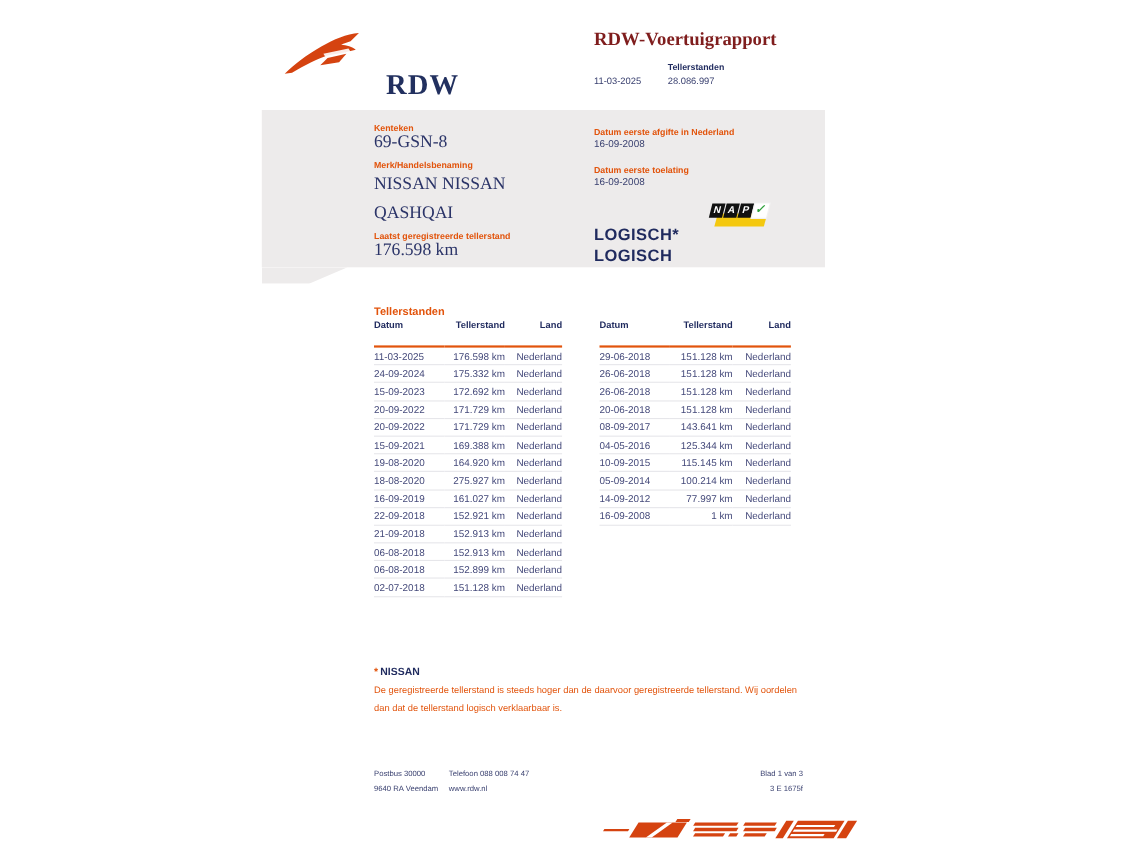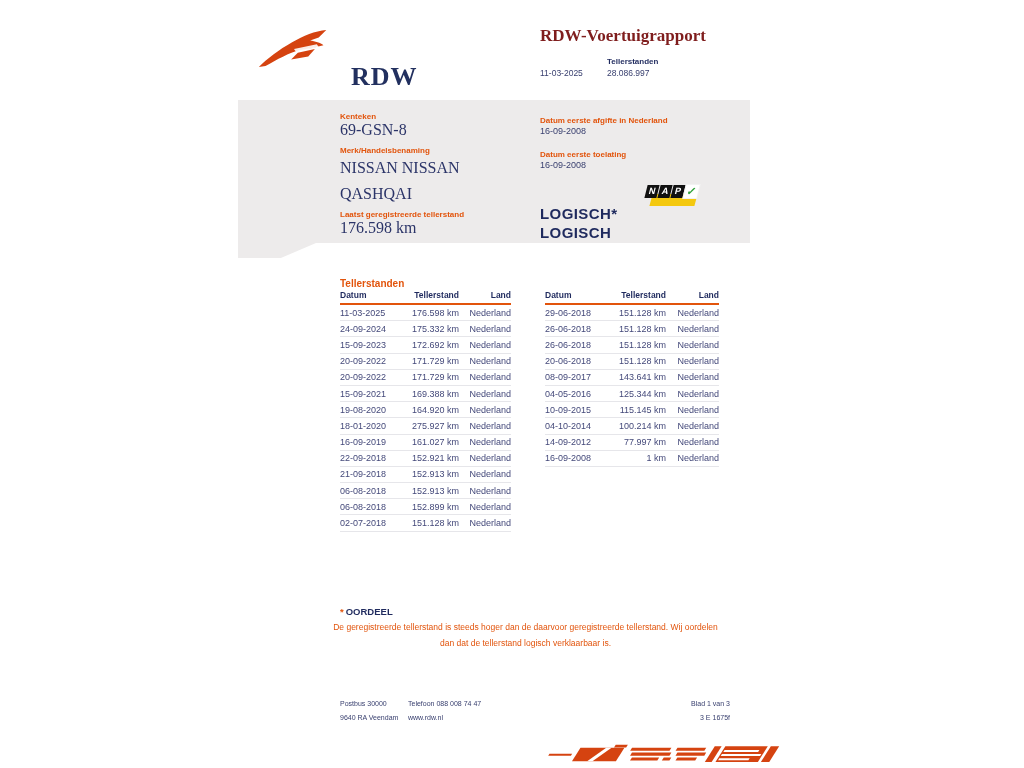--- a/index.html
+++ b/index.html
@@ -32,21 +32,21 @@
             transform:skewX(-14deg);color:#ffffff;font-size:9px;font-weight:bold;
             text-align:center;line-height:13px;}
   .nap-check{position:absolute;left:39px;top:0;width:13px;height:13px;background:#ffffff;
              transform:skewX(-14deg);color:#2FA13B;font-size:11px;font-weight:bold;
              text-align:center;line-height:13px;box-shadow:0 0 0 1px #f2f2f2;}
 
   
   .section-title{font-size:10px;font-weight:bold;color:#E2540C;}
   table.km{border-collapse:collapse;table-layout:fixed;}
   table.km th{font-size:8.5px;font-weight:bold;color:#1F2A5E;text-align:left;
-              padding:0 0 3px 0;border-bottom:2px solid #E2540C;}
+              padding:0 0 14px 0;border-bottom:2px solid #E2540C;}
   table.km td{font-size:9px;color:#44497A;padding:2.6px 0;border-bottom:1px solid #E6E6EA;}
   table.km th.c1,table.km td.c1{text-align:right;}
   table.km th.c2,table.km td.c2{text-align:right;}
   .tbl-left{width:171px;}  .tbl-left  col.d{width:64px;} .tbl-left  col.t{width:55px;} .tbl-left  col.l{width:52px;}
   .tbl-right{width:174px;} .tbl-right col.d{width:64px;} .tbl-right col.t{width:57px;} .tbl-right col.l{width:53px;}
 
   
   .fn-title{font-size:9.5px;font-weight:bold;color:#1F2A5E;}
   .fn-star{color:#E2540C;margin-right:2px;}
   .fn-text{font-size:8.5px;color:#E2540C;line-height:15.5px;width:395px;}
@@ -152,21 +152,21 @@
           <td class="c0">15-09-2021</td>
           <td class="c1">169.388 km</td>
           <td class="c2">Nederland</td>
         </tr>
         <tr>
           <td class="c0">19-08-2020</td>
           <td class="c1">164.920 km</td>
           <td class="c2">Nederland</td>
         </tr>
         <tr>
-          <td class="c0">18-01-2020</td>
+          <td class="c0">18-08-2020</td>
           <td class="c1">275.927 km</td>
           <td class="c2">Nederland</td>
         </tr>
         <tr>
           <td class="c0">16-09-2019</td>
           <td class="c1">161.027 km</td>
           <td class="c2">Nederland</td>
         </tr>
         <tr>
           <td class="c0">22-09-2018</td>
@@ -239,41 +239,41 @@
           <td class="c0">04-05-2016</td>
           <td class="c1">125.344 km</td>
           <td class="c2">Nederland</td>
         </tr>
         <tr>
           <td class="c0">10-09-2015</td>
           <td class="c1">115.145 km</td>
           <td class="c2">Nederland</td>
         </tr>
         <tr>
-          <td class="c0">04-10-2014</td>
+          <td class="c0">05-09-2014</td>
           <td class="c1">100.214 km</td>
           <td class="c2">Nederland</td>
         </tr>
         <tr>
           <td class="c0">14-09-2012</td>
           <td class="c1">77.997 km</td>
           <td class="c2">Nederland</td>
         </tr>
         <tr>
           <td class="c0">16-09-2008</td>
           <td class="c1">1 km</td>
           <td class="c2">Nederland</td>
         </tr>
       </tbody>
   </table>
 
   <div class="abs fn-title" style="left:340px;top:606px;">
-    <span class="fn-star">*</span><span>OORDEEL</span>
+    <span class="fn-star">*</span><span>NISSAN</span>
   </div>
-  <div class="abs fn-text" style="left:328px;top:620px;text-align:center;">De geregistreerde tellerstand is steeds hoger dan de daarvoor geregistreerde tellerstand. Wij oordelen dan dat de tellerstand logisch verklaarbaar is.</div>
+  <div class="abs fn-text" style="left:340px;top:620px;">De geregistreerde tellerstand is steeds hoger dan de daarvoor geregistreerde tellerstand. Wij oordelen dan dat de tellerstand logisch verklaarbaar is.</div>
 
   <div class="abs foot" style="left:340px;top:700px;">Postbus 30000</div>
   <div class="abs foot" style="left:340px;top:714px;">9640 RA Veendam</div>
   <div class="abs foot" style="left:408px;top:700px;">Telefoon 088 008 74 47</div>
   <div class="abs foot" style="left:408px;top:714px;">www.rdw.nl</div>
   <div class="abs foot foot-right" style="left:630px;top:700px;">Blad 1 van 3</div>
   <div class="abs foot foot-right" style="left:630px;top:714px;">3 E 1675f</div>
 
   <svg class="abs" style="left:543px;top:741px;" width="250" height="27" viewBox="0 0 330 30">
     <g transform="translate(16 2) skewX(-32)" fill="#D54310">

